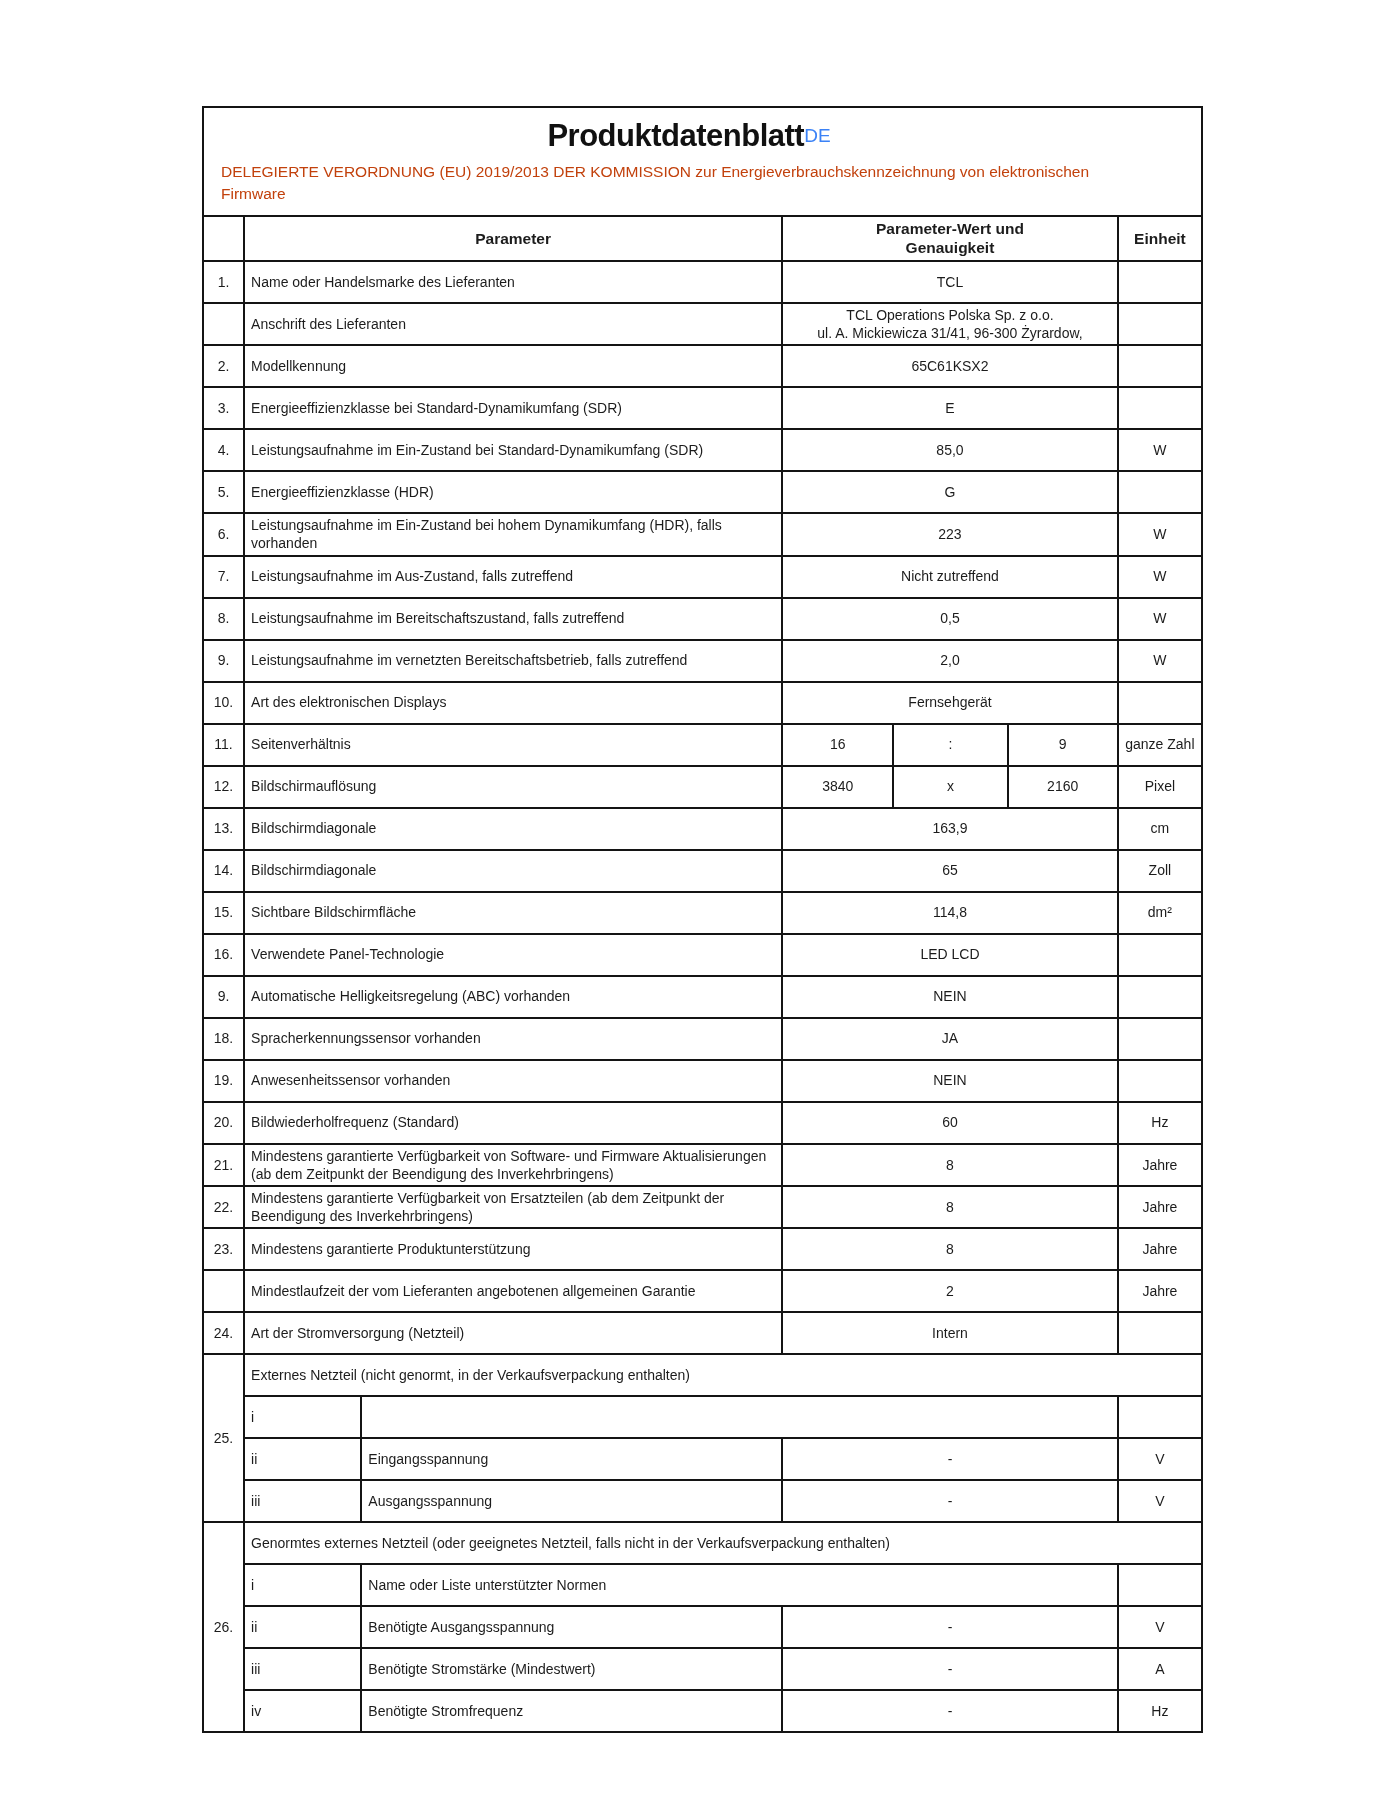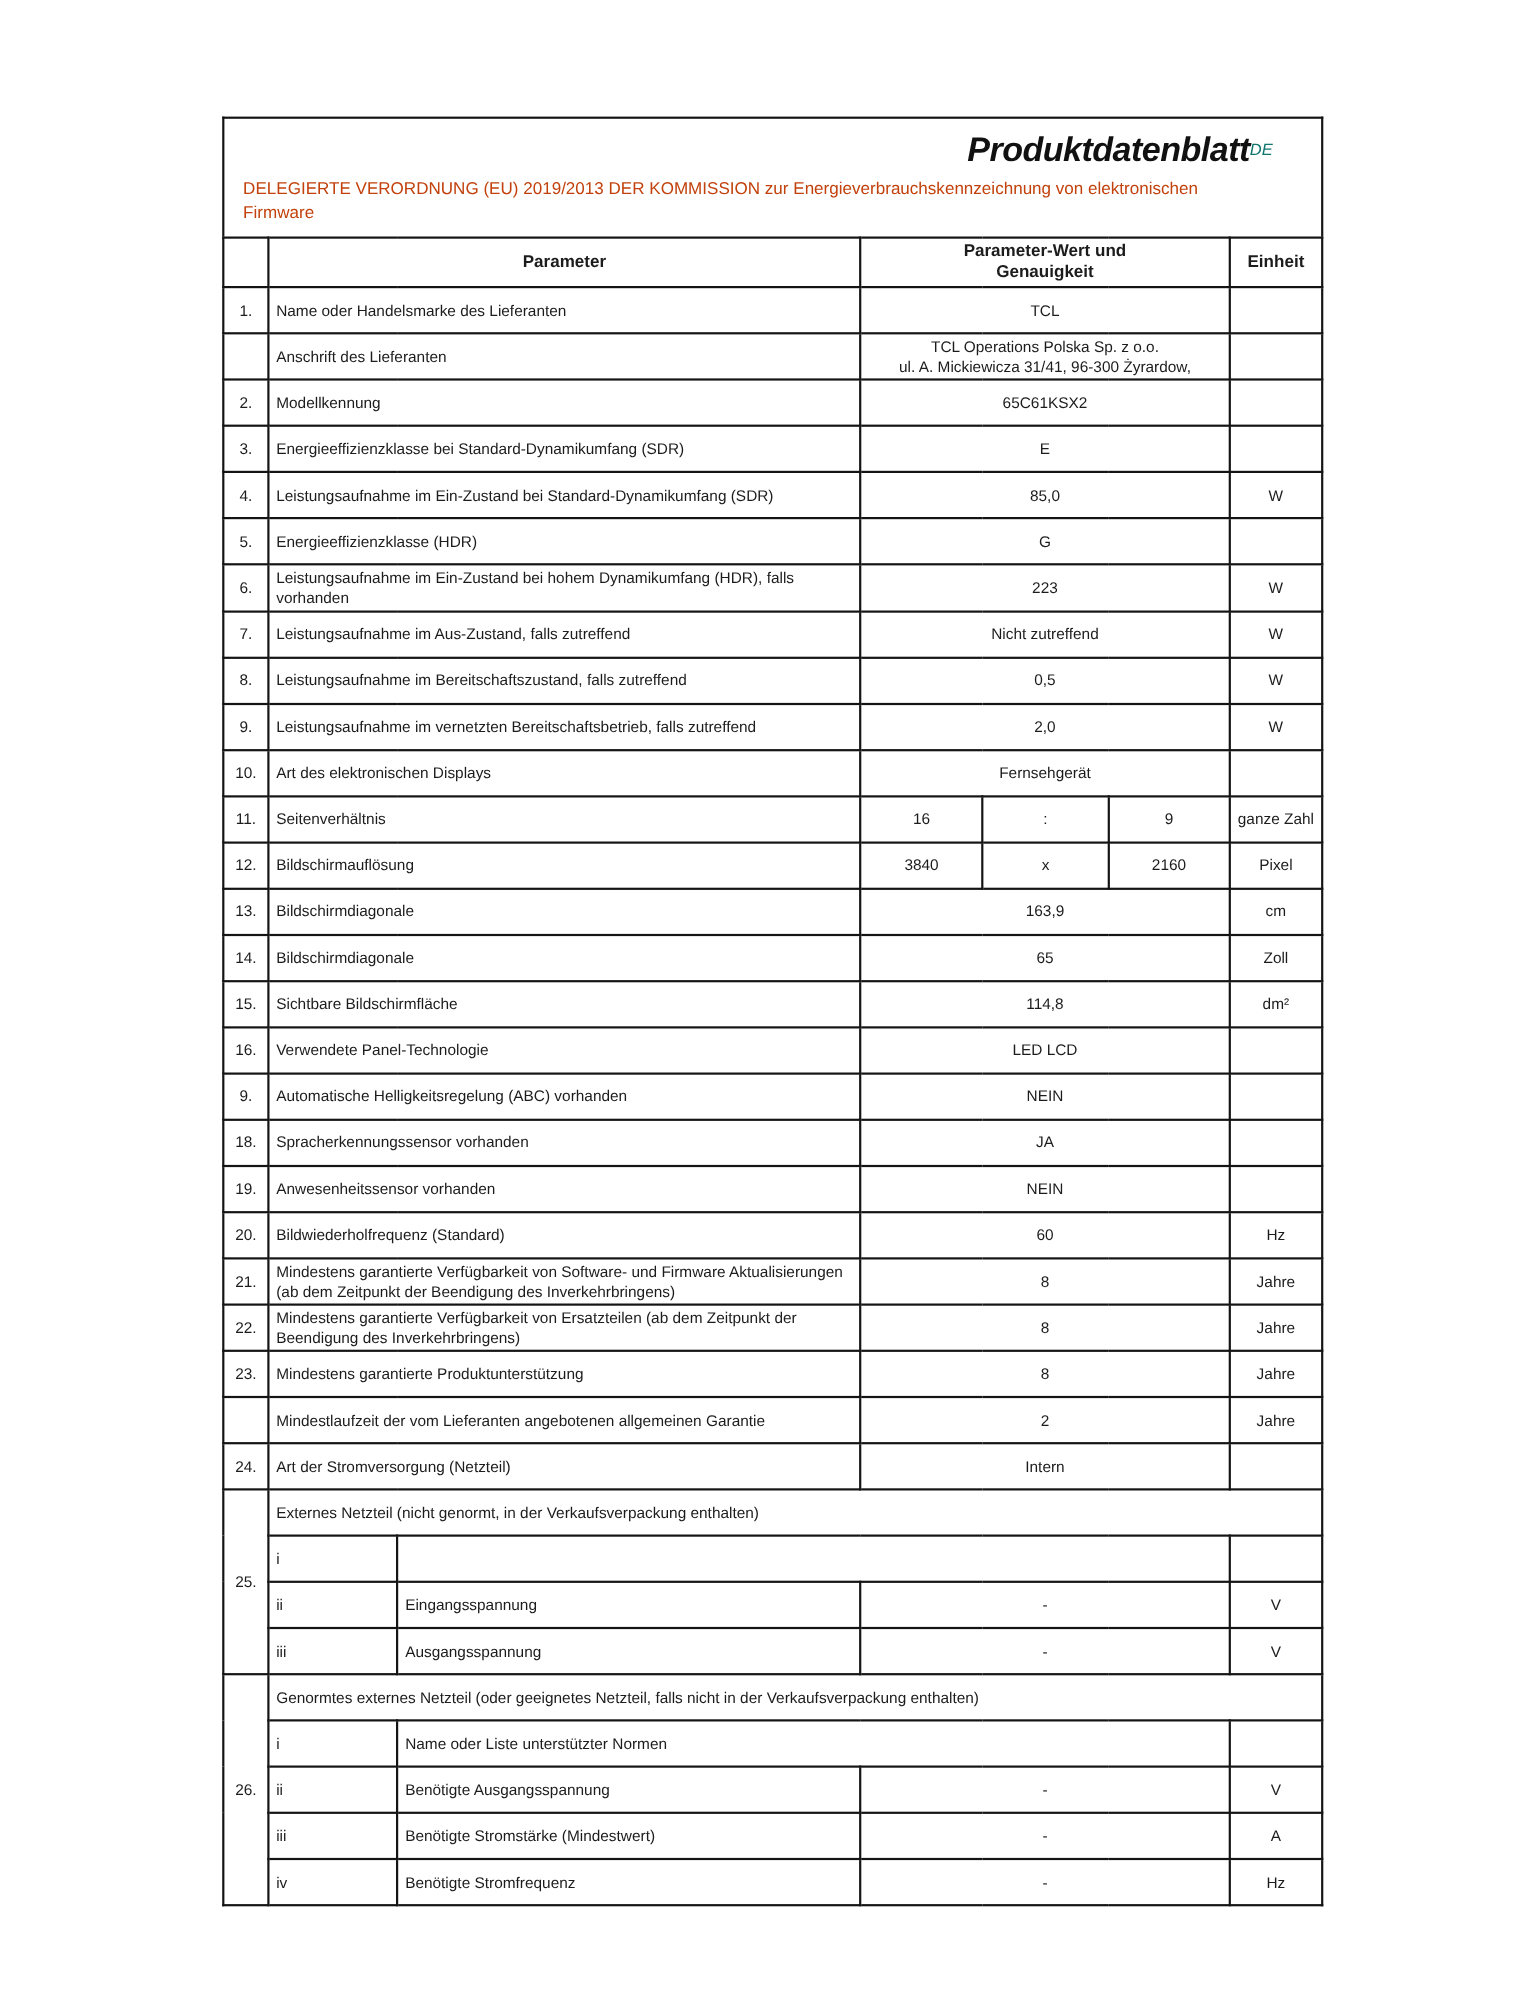--- a/index.html
+++ b/index.html
@@ -24,35 +24,34 @@
   }
   .head {
     box-sizing: border-box;
     border: 2px solid #141414;
     border-bottom: none;
     padding: 10px 16px 4px 17px;
     height: 109px;
   }
   .title-row {
     display: flex;
-    justify-content: flex-end;
+    justify-content: center;
     align-items: center;
-    font-style: italic;
   }
   .doc-title {
     font-size: 31px;
     font-weight: bold;
     margin: 0;
     letter-spacing: -0.5px;
     color: #111;
   }
   .lang {
-    font-size: 15px;
+    font-size: 19px;
     padding-right: 28px;
-    color: #0f766e;
+    color: #3b82f6;
   }
   .subtitle {
     font-size: 15.5px;
     line-height: 1.42;
     margin-top: 7px;
     color: #c2410c;
   }
   table.param-table {
     border-collapse: collapse;
     table-layout: fixed;

